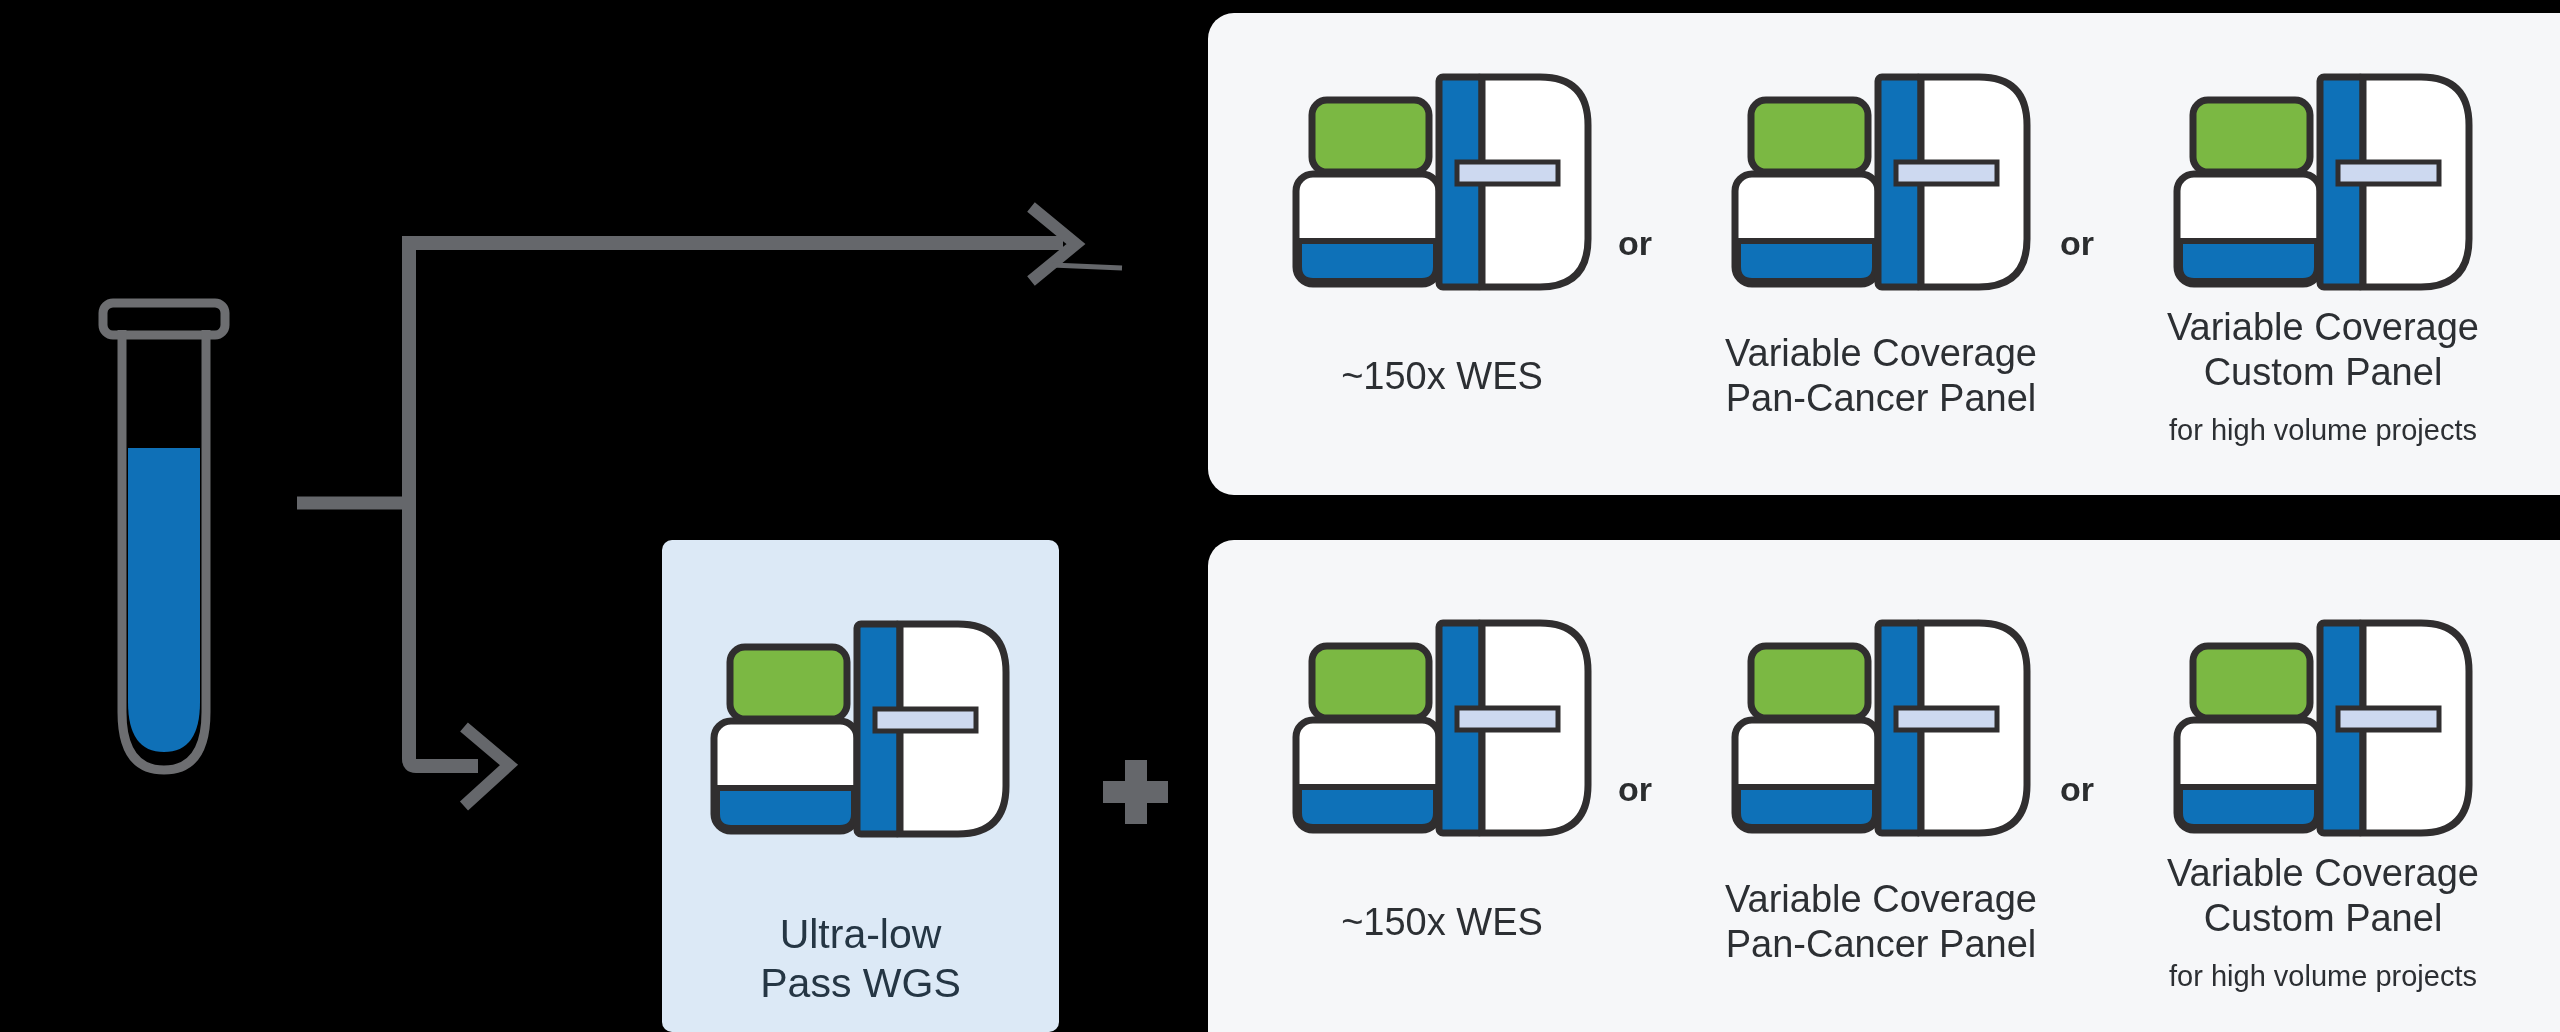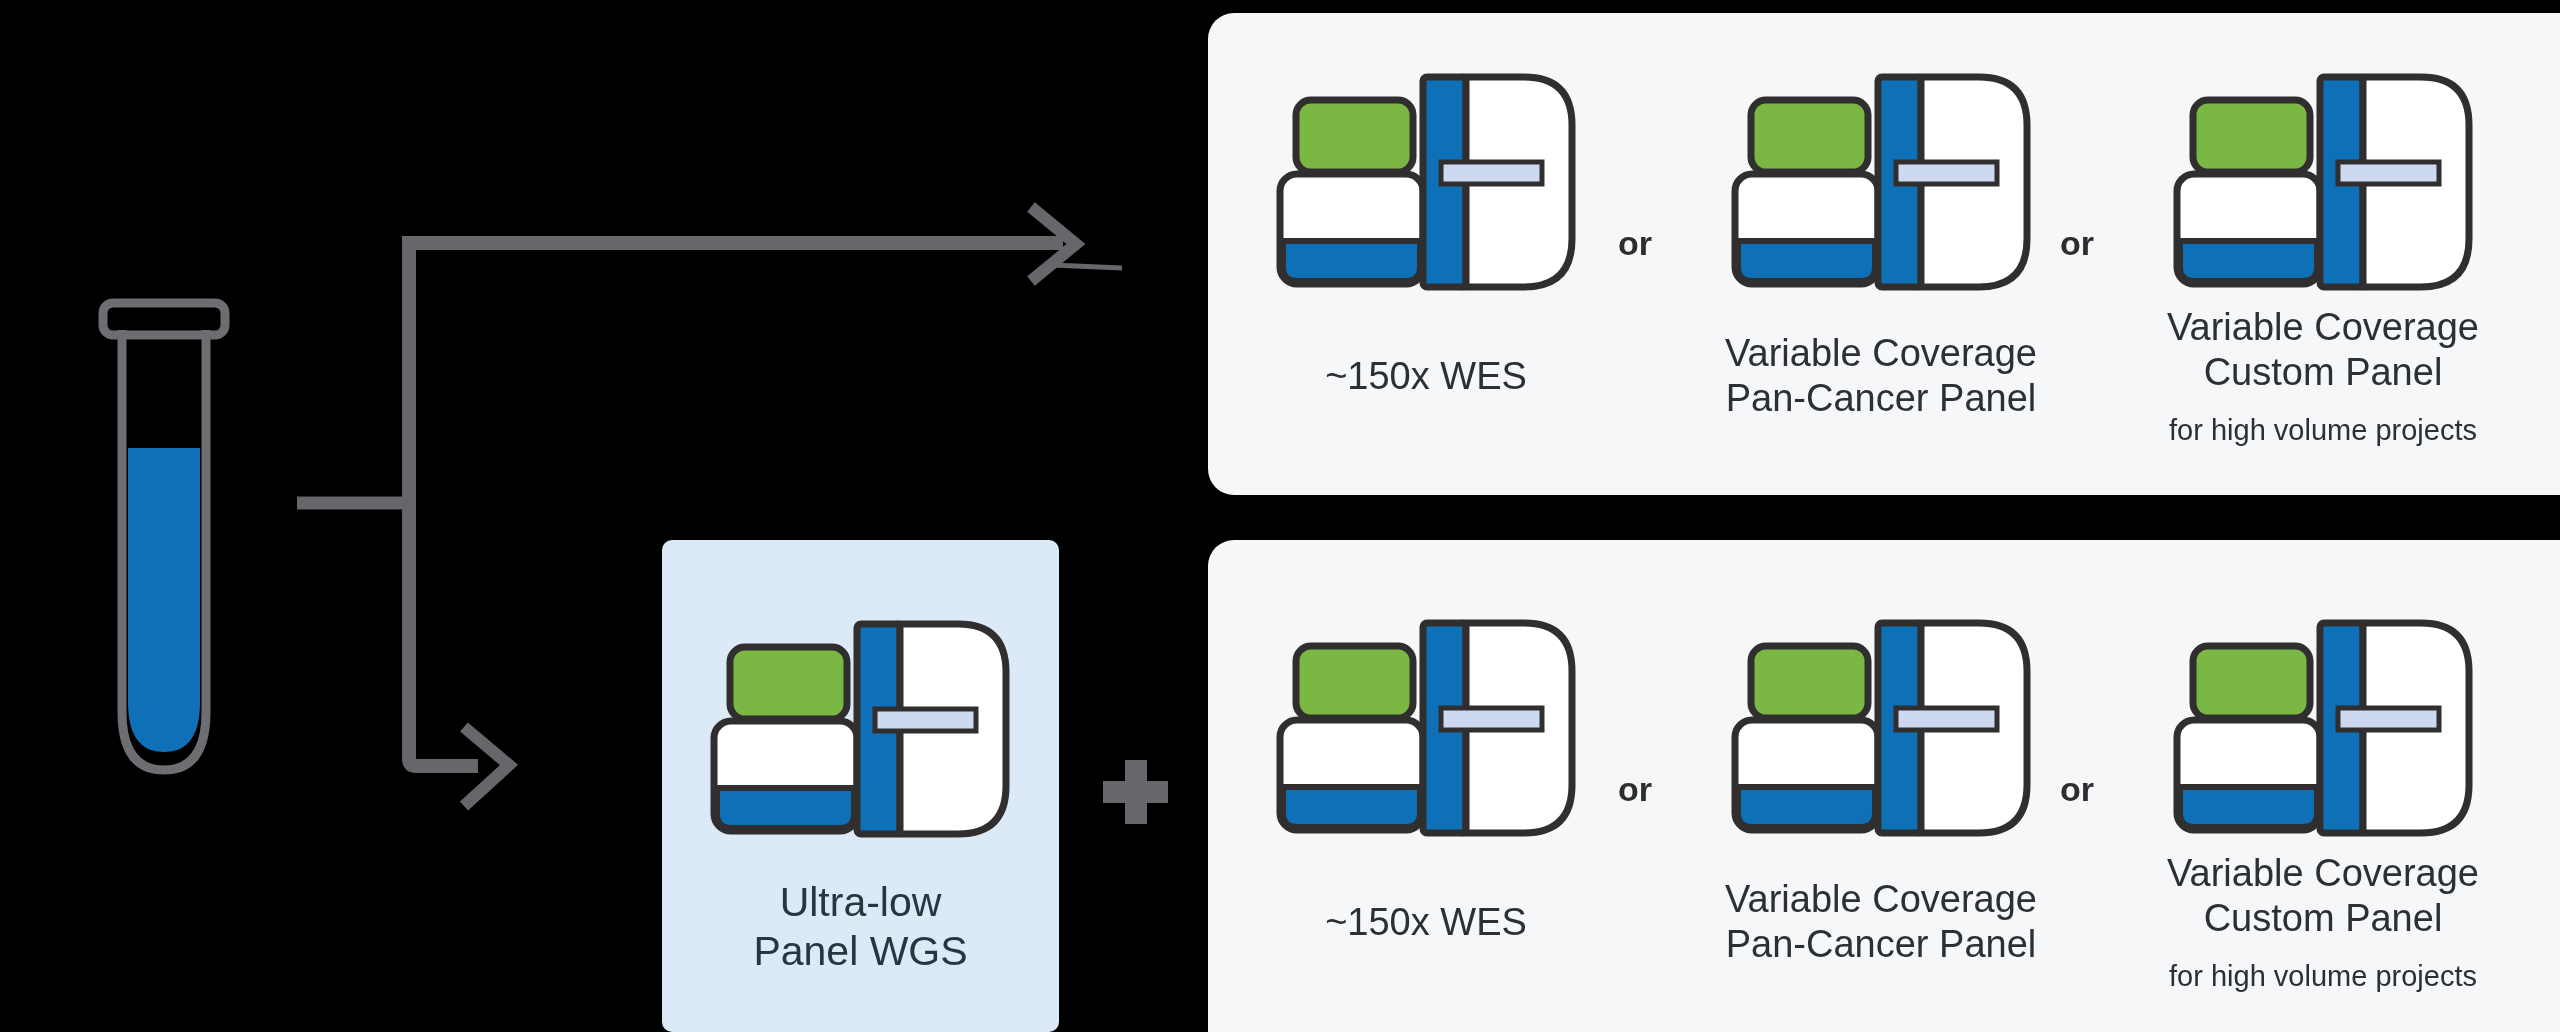--- a/index.html
+++ b/index.html
@@ -12,37 +12,37 @@
   
   .panel{position:absolute;left:1208px;width:1352px;background:#f6f7f9;}
   #panel-top{top:13px;height:482px;border-radius:26px 0 0 26px;}
   #panel-bottom{top:540px;height:492px;border-radius:26px 0 0 0;}
   .panel-inner{position:absolute;left:0;width:100%;}
   #panel-top .panel-inner{top:60px;}
   #panel-bottom .panel-inner{top:79px;}
 
   .option{position:absolute;width:360px;text-align:center;}
   .option .seq-icon{display:block;margin:0 auto;width:300px;height:218px;}
-  .opt-1{left:38px;}  .opt-2{left:493px;}  .opt-3{left:935px;}
+  .opt-1{left:54px;}  .opt-2{left:493px;}  .opt-3{left:935px;}
 
   .option .label{margin-top:20px;height:130px;display:flex;flex-direction:column;
                  justify-content:center;align-items:center;color:#2c2f33;}
   .label-line{font-size:38px;line-height:45px;white-space:nowrap;}
   .label-sub{font-size:29px;line-height:34px;white-space:nowrap;margin-top:18px;}
 
   .or-sep{position:absolute;top:132px;width:90px;text-align:left;
           font-size:34px;font-weight:600;color:#2b2d2f;line-height:76px;}
   .or-1{left:410px;}  .or-2{left:852px;}
 
   
   #ultra-box{position:absolute;left:662px;top:540px;width:397px;height:492px;
              background:#dce9f6;border-radius:10px;}
   #ultra-box .seq-icon{position:absolute;left:48px;top:80px;width:300px;height:218px;}
   #ultra-label{position:absolute;left:0;top:338px;width:100%;height:130px;
-               display:flex;flex-direction:column;justify-content:flex-start;align-items:center;
+               display:flex;flex-direction:column;justify-content:flex-end;align-items:center;
                color:#253644;}
   #ultra-label .u-line{font-size:41px;line-height:49px;white-space:nowrap;}
 </style>
 </head>
 <body>
 
 <div id="stage">
 
   <svg id="flow-svg" viewBox="0 0 1200 1032" xmlns="http://www.w3.org/2000/svg">
 
@@ -76,21 +76,21 @@
     <span class="seq-icon"><svg viewBox="0 0 300 218" width="300" height="218" xmlns="http://www.w3.org/2000/svg">
           <rect x="4" y="101" width="143" height="110" rx="17" fill="#ffffff" stroke="#302e2f" stroke-width="7"></rect>
           <path d="M7 168 H144 V194 Q144 208 130 208 H21 Q7 208 7 194 Z" fill="#0e71b8" stroke="#302e2f" stroke-width="6"></path>
           <rect x="20" y="27" width="117" height="72" rx="15" fill="#7bb843" stroke="#302e2f" stroke-width="7"></rect>
           <rect x="147" y="4" width="43" height="210" rx="4" fill="#0e71b8" stroke="#302e2f" stroke-width="7"></rect>
           <path d="M190 4 H248 Q296 4 296 52 V166 Q296 214 248 214 H190 Z" fill="#ffffff" stroke="#302e2f" stroke-width="7"></path>
           <rect x="165" y="89" width="101" height="22" fill="#cdd9f0" stroke="#302e2f" stroke-width="5"></rect>
         </svg></span>
     <div id="ultra-label">
       <span class="u-line">Ultra-low</span>
-      <span class="u-line">Panel WGS</span>
+      <span class="u-line">Pass WGS</span>
     </div>
   </div>
 
   <div class="panel" id="panel-top">
     <div class="panel-inner">
       <div class="option opt-1">
         <span class="seq-icon"><svg viewBox="0 0 300 218" width="300" height="218" xmlns="http://www.w3.org/2000/svg">
               <rect x="4" y="101" width="143" height="110" rx="17" fill="#ffffff" stroke="#302e2f" stroke-width="7"></rect>
               <path d="M7 168 H144 V194 Q144 208 130 208 H21 Q7 208 7 194 Z" fill="#0e71b8" stroke="#302e2f" stroke-width="6"></path>
               <rect x="20" y="27" width="117" height="72" rx="15" fill="#7bb843" stroke="#302e2f" stroke-width="7"></rect>

